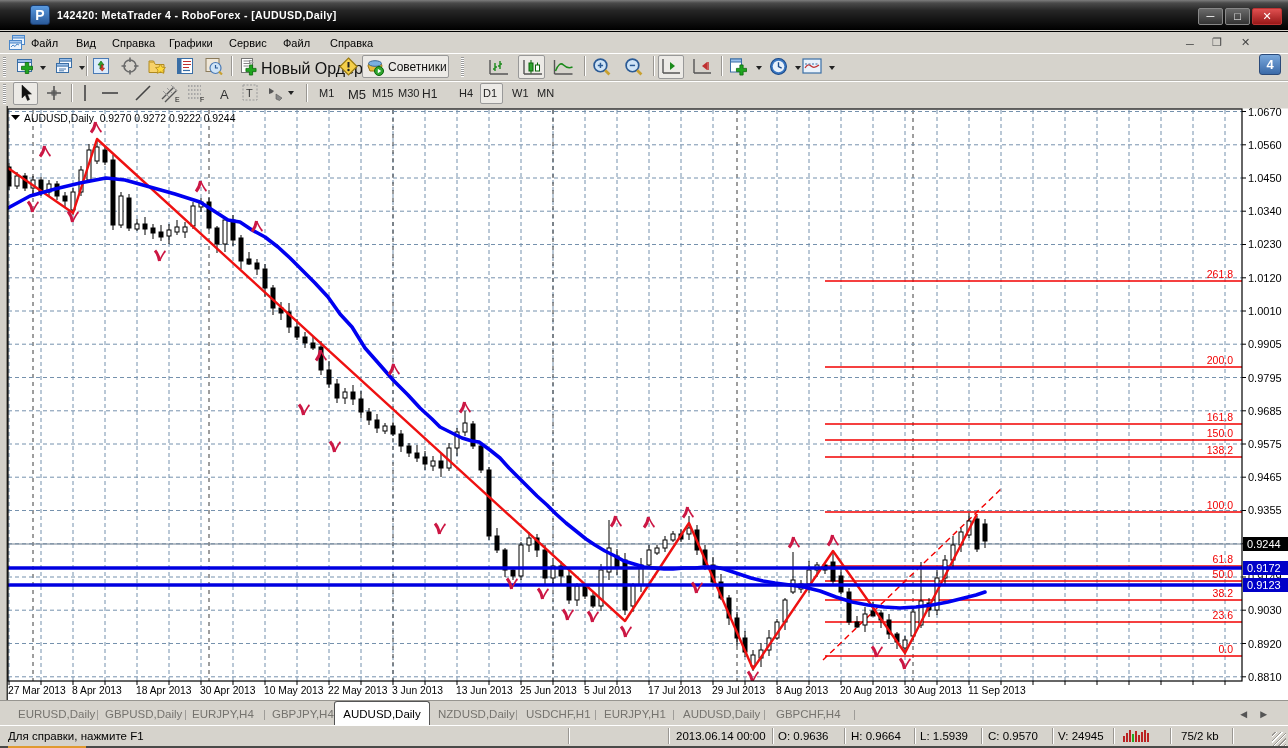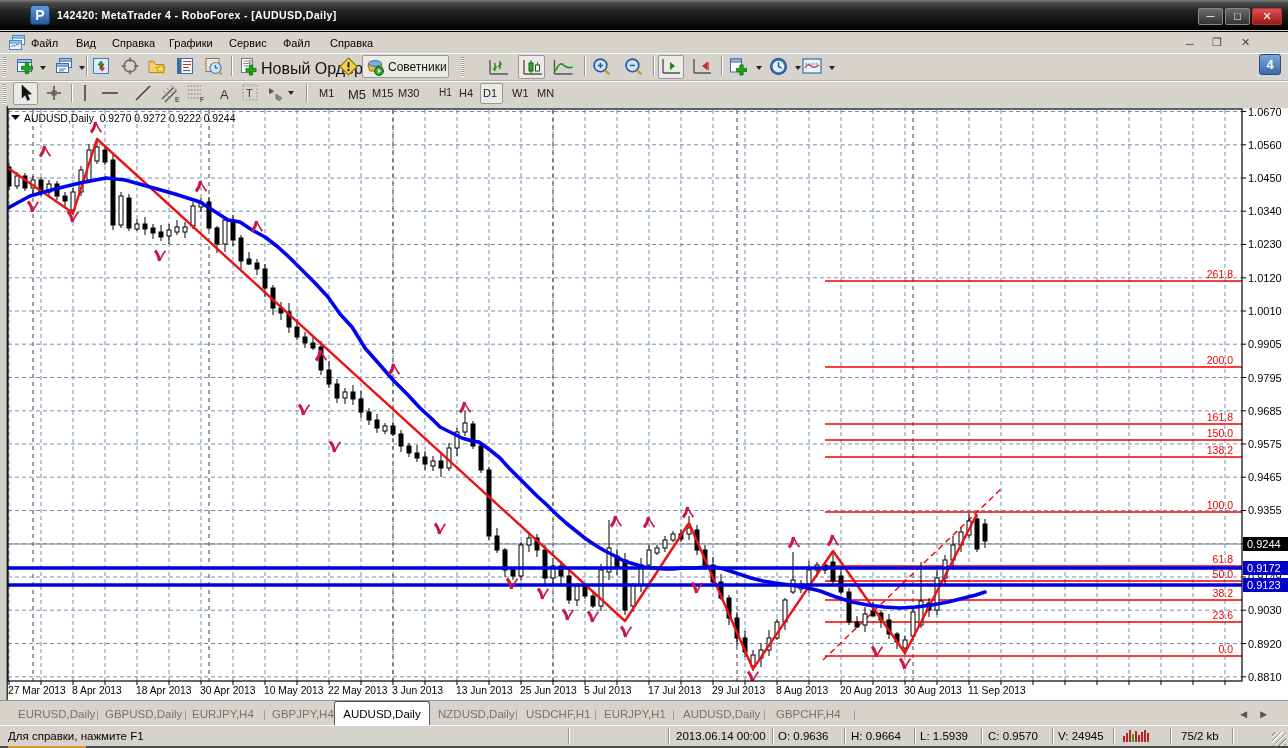--- a/index.html
+++ b/index.html
@@ -223,21 +223,21 @@
     <svg class="abs" style="left:266px;top:84px" width="20" height="18" viewBox="0 0 20 18">
       <path d="M3,4 l5,3 -2,2 -3,1 z" fill="#555"></path>
       <path d="M10,10 l6,4 -2.5,2.5 -3.5,-1.5 z" fill="#888" stroke="#555" stroke-width="0.6"></path>
     </svg>
     <div class="dd" style="left:288px;top:91px"></div>
     <div class="tsep2" style="left:306px"></div>
     <span class="tbtn" style="left:319px;top:8px;font-size:11px;color:#222">M1</span>
     <span class="tbtn" style="left:348px;top:8px;font-size:13px;color:#222">M5</span>
     <span class="tbtn" style="left:372px;top:8px;font-size:11px;color:#222">M15</span>
     <span class="tbtn" style="left:398px;top:8px;font-size:11px;color:#222">M30</span>
-    <span class="tbtn" style="left:439px;top:8px;font-size:10px;color:#222">H1</span>
+    <span class="tbtn" style="left:422px;top:8px;font-size:12px;color:#222">H1</span>
     <span class="tbtn" style="left:459px;top:8px;font-size:11px;color:#222">H4</span>
     <div class="pressed" style="left:480px;top:83px;width:23px;height:21px;position:absolute"></div>
     <span class="tbtn" style="left:483px;top:8px;font-size:11px;color:#222">D1</span>
     <span class="tbtn" style="left:512px;top:8px;font-size:11px;color:#222">W1</span>
     <span class="tbtn" style="left:537px;top:8px;font-size:11px;color:#222">MN</span>
   </div>
 <div id="chart">
     <svg width="1288" height="594" viewBox="0 106 1288 594" style="display:block">
 <rect x="0" y="106" width="1288" height="594" fill="#fff"></rect>
 <rect x="0" y="106" width="1288" height="2.5" fill="#d6d3cc"></rect>

